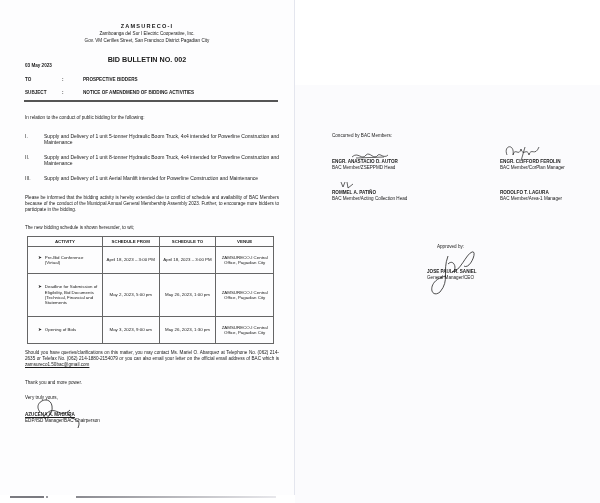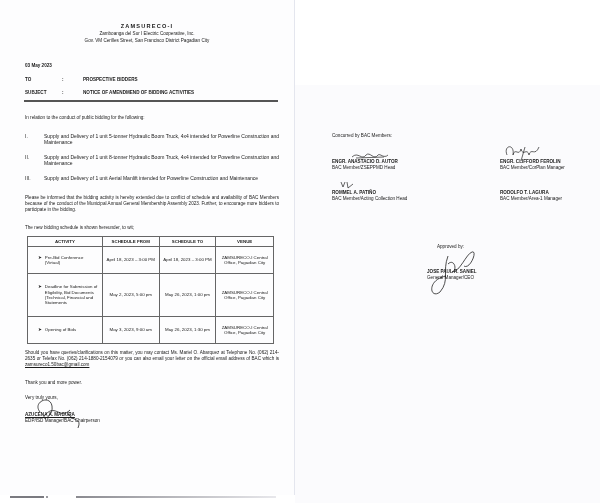--- a/index.html
+++ b/index.html
@@ -45,20 +45,21 @@
   .sig-stroke { position:absolute; }
   .email { text-decoration:underline; }
 </style>
 </head>
 <body>
 
 <div class="page-left">
   <div class="abs center org-name">ZAMSURECO-I</div>
   <div class="abs center org-line" style="top:31px;">Zamboanga del Sur I Electric Cooperative, Inc.</div>
   <div class="abs center org-line" style="top:38px;">Gov. VM Cerilles Street, San Francisco District Pagadian City</div>
+  <div class="abs center bulletin">BID BULLETIN NO. 002</div>
 
   <div class="abs small bold" style="left:25px; top:63px;">03 May 2023</div>
 
   <div class="abs small bold" style="left:25px; top:77px;">TO</div>
   <div class="abs small bold" style="left:62px; top:77px;">:</div>
   <div class="abs small bold" style="left:83px; top:77px;">PROSPECTIVE BIDDERS</div>
 
   <div class="abs small bold" style="left:25px; top:90px;">SUBJECT</div>
   <div class="abs small bold" style="left:62px; top:90px;">:</div>
   <div class="abs small bold" style="left:83px; top:90px;">NOTICE OF AMENDMEND OF BIDDING ACTIVITIES</div>

